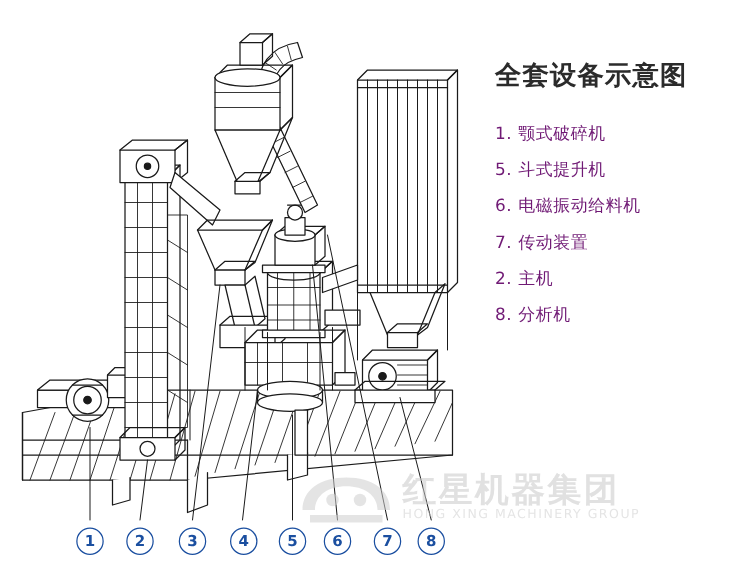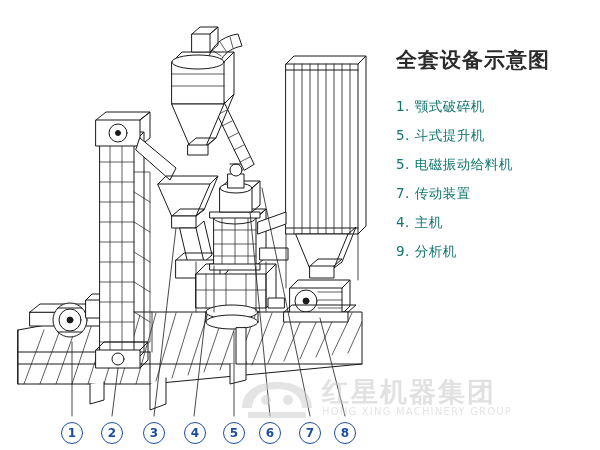--- a/index.html
+++ b/index.html
@@ -42,21 +42,21 @@
     margin: 0 0 24px 10px;
     white-space: nowrap;
   }
   .legend-list {
     margin: 0;
     padding: 0;
     list-style: none;
   }
   .legend-item {
     font-size: 13.5px;
-    color: #0f766e;
+    color: #701a75;
     margin: 0 0 11px 10px;
     white-space: nowrap;
     letter-spacing: 0.5px;
   }
   .watermark {
     position: absolute;
     left: 232px;
     top: 360px;
     width: 340px;
     height: 56px;
@@ -309,24 +309,24 @@
         <path d="M345 404 L320 306"></path>
       </g>
     </g>
   </svg>
 
   <div class="legend">
     <div class="legend-title">全套设备示意图</div>
     <ul class="legend-list">
       <li class="legend-item">1. 颚式破碎机</li>
       <li class="legend-item">5. 斗式提升机</li>
-      <li class="legend-item">5. 电磁振动给料机</li>
+      <li class="legend-item">6. 电磁振动给料机</li>
       <li class="legend-item">7. 传动装置</li>
-      <li class="legend-item">4. 主机</li>
-      <li class="legend-item">9. 分析机</li>
+      <li class="legend-item">2. 主机</li>
+      <li class="legend-item">8. 分析机</li>
     </ul>
   </div>
 
   <div class="watermark">
     <svg viewBox="0 0 90 56" width="90" height="56" style="position:absolute;left:0;top:0;">
       <g fill="#cfcfcf">
         <path d="M10 36 C10 20, 24 10, 45 10 C66 10, 80 20, 80 36 L70 36 C70 24, 59 17, 45 17 C31 17, 20 24, 20 36 Z"></path>
         <circle cx="34" cy="28" r="5"></circle>
         <circle cx="56" cy="28" r="5"></circle>
         <path d="M16 40 L74 40 L74 46 L16 46 Z"></path>

